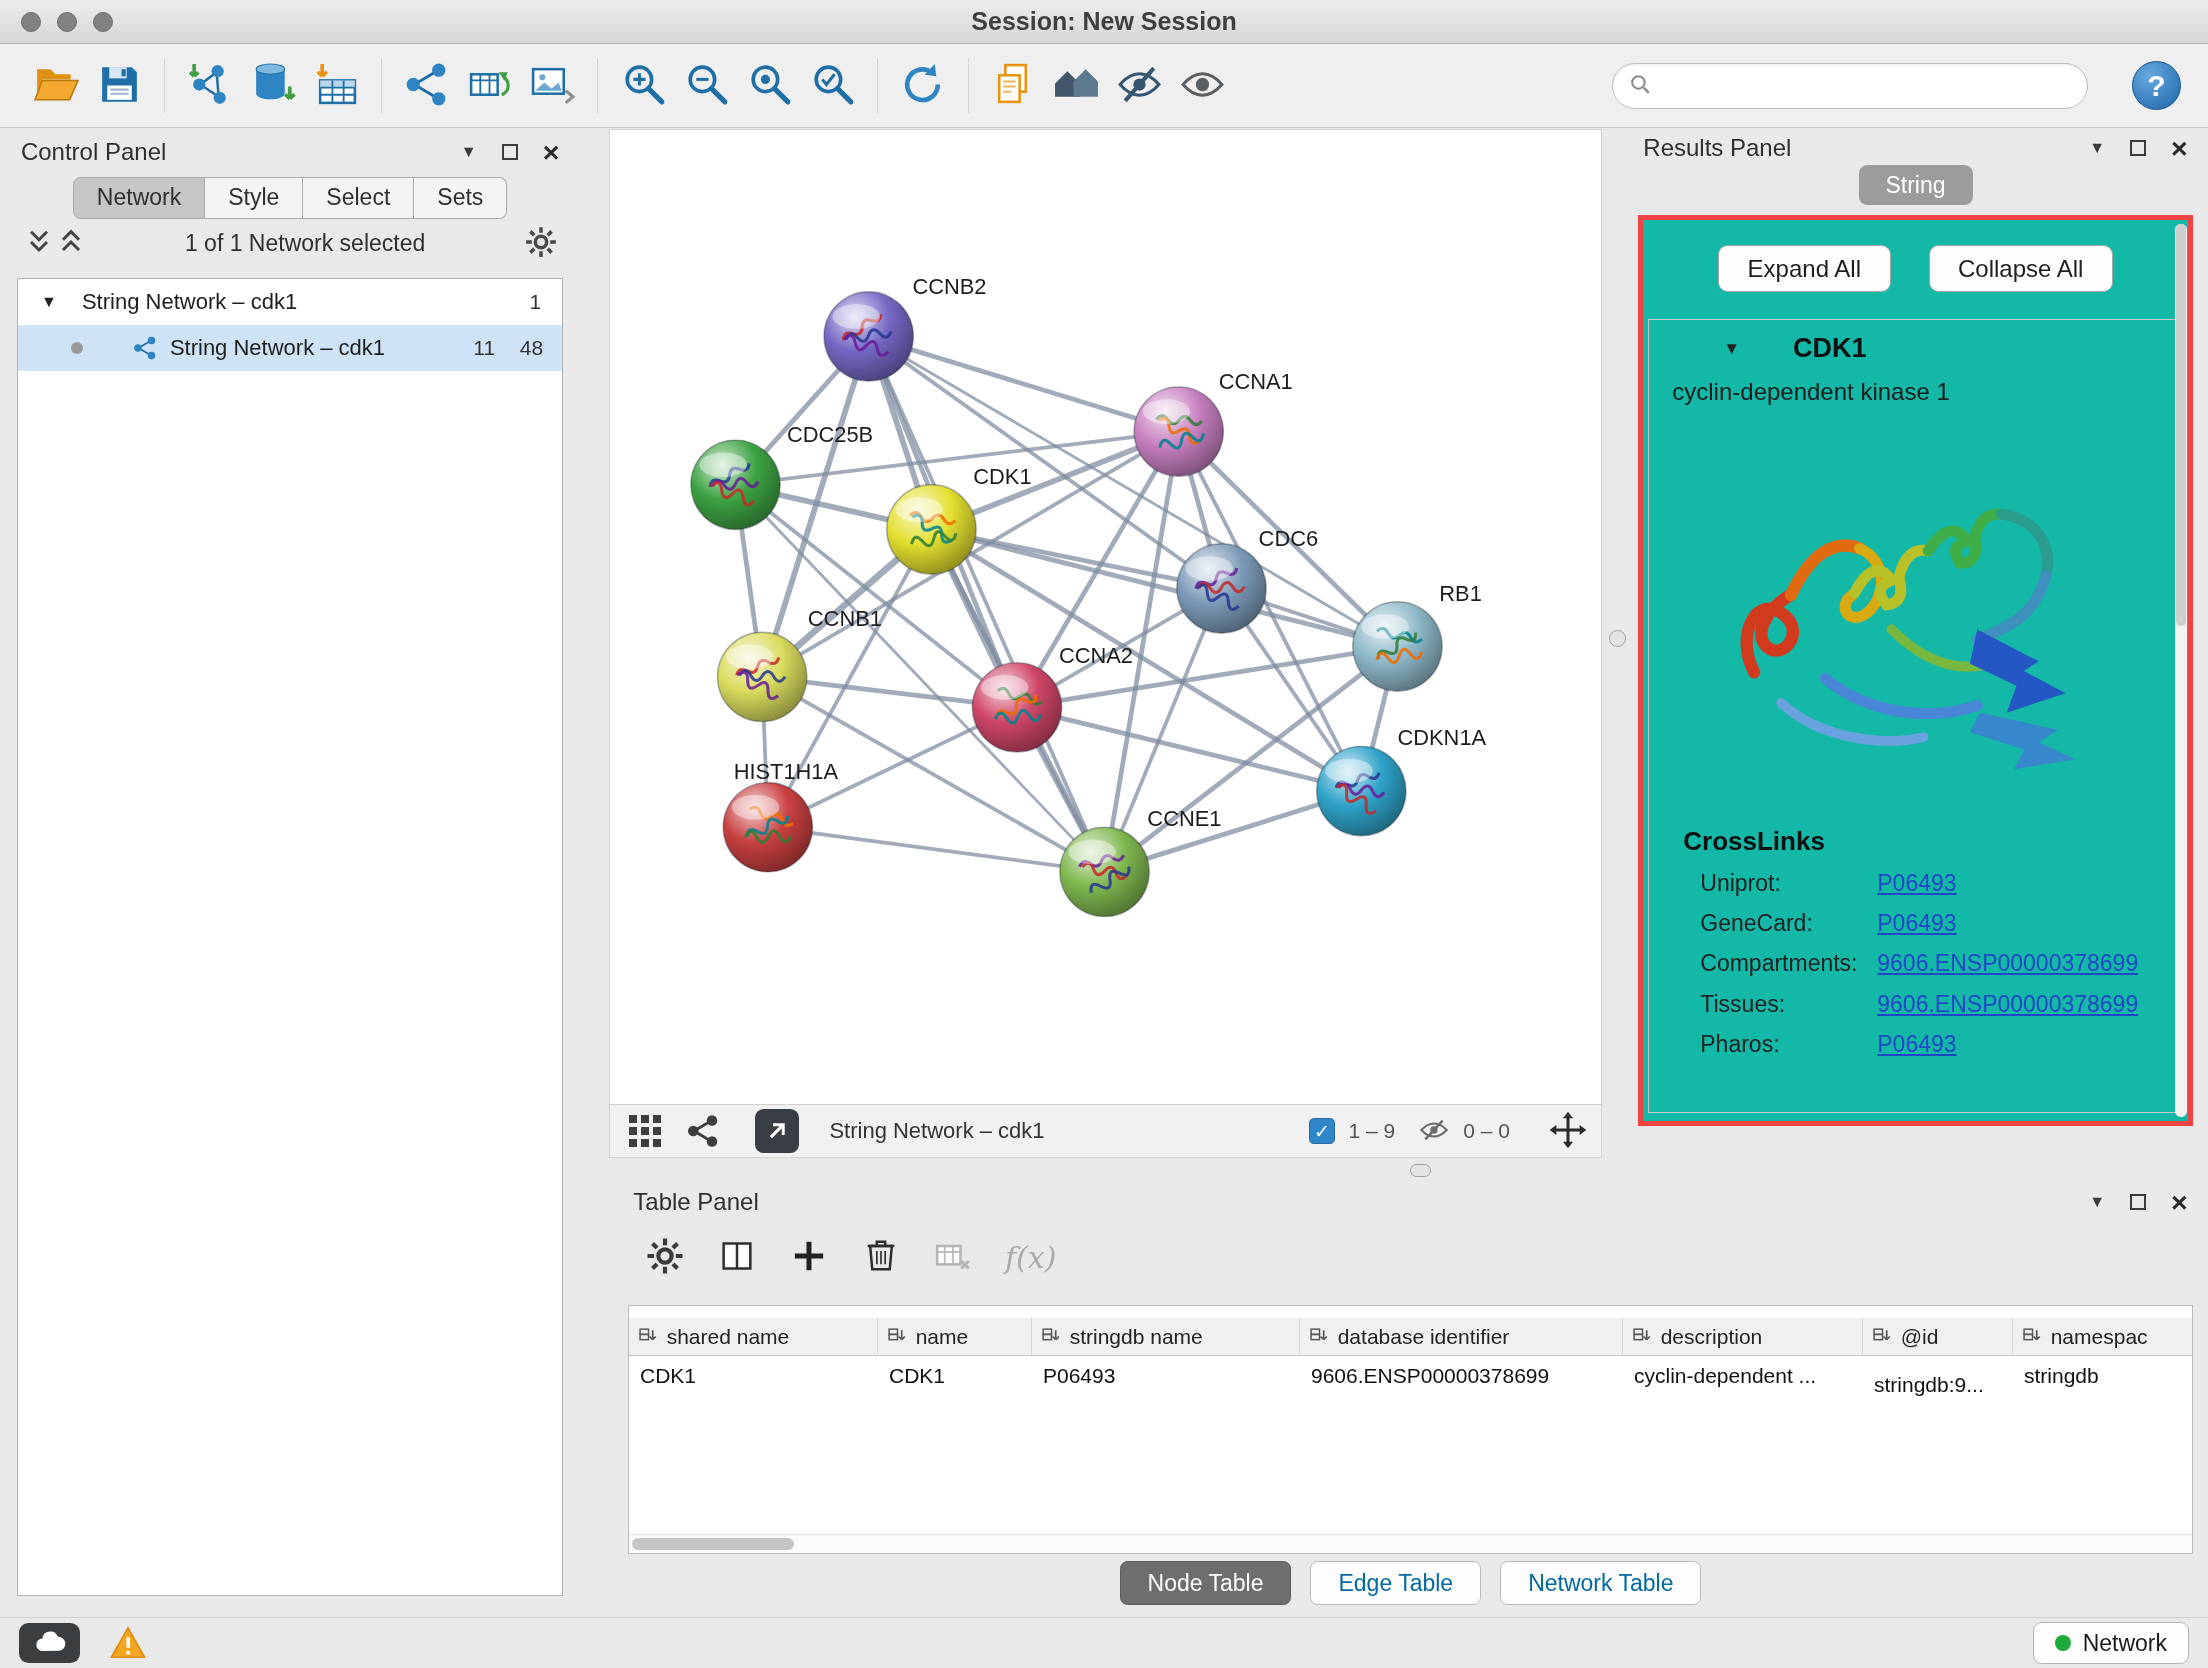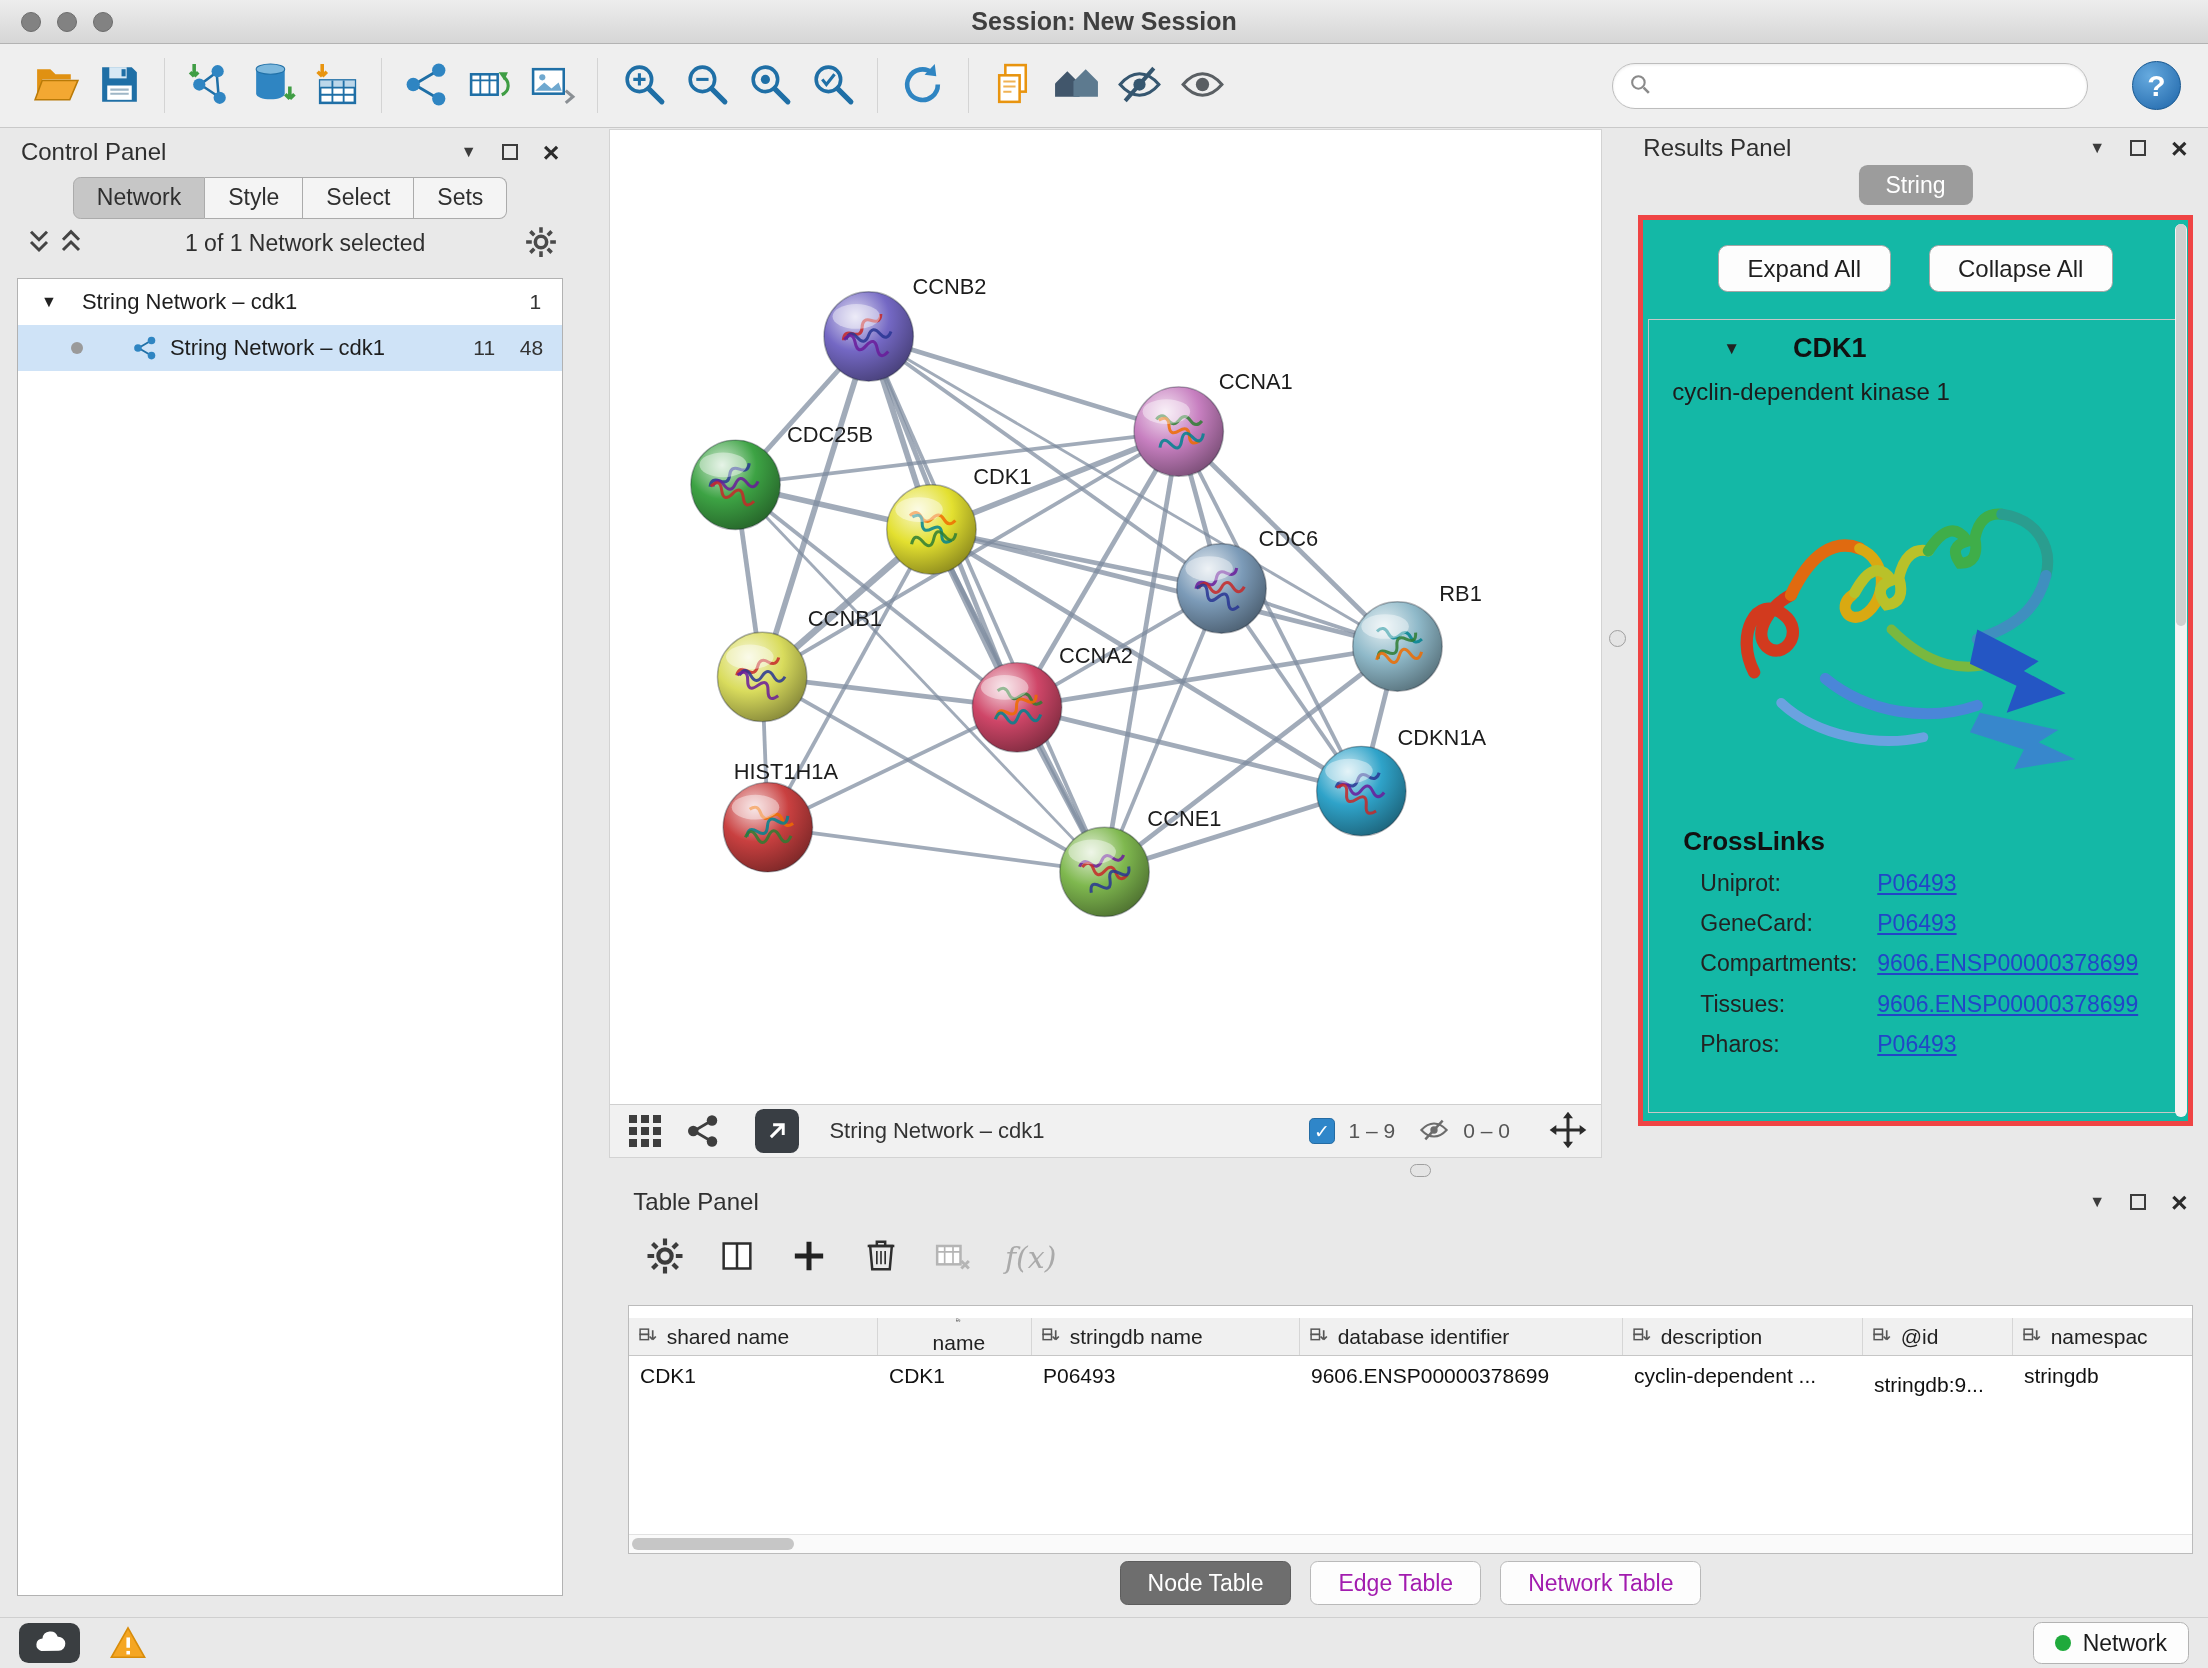--- a/index.html
+++ b/index.html
@@ -99,21 +99,21 @@
   .fx { font-family:"DejaVu Serif", serif; font-style:italic; font-size:30px; color:#aaa; }
   .tbl-box { position:absolute; left:7.6px; right:7.6px; top:122px; height:249px; background:#fff; border:1px solid #bbb; overflow:hidden; }
   .tbl-head { display:flex; background:#f0f0f0; border-bottom:1px solid #c6c6c6; height:38px;margin-top:12px; }
   .th { display:flex; align-items:center; gap:7.6px; padding-left:9.5px; font-size:21px; color:#222;
     border-right:1px solid #d6d6d6; overflow:hidden; white-space:nowrap; flex-shrink:0; }
   .tbl-row { display:flex; height:40px; }
   .td { display:flex; align-items:center; padding-left:11.4px; font-size:21px; color:#111; overflow:hidden; white-space:nowrap; flex-shrink:0; }
   .hscroll { position:absolute; left:0; right:0; bottom:0; height:19px; background:#fafafa; border-top:1px solid #e2e2e2; }
   .hscroll .thumb { position:absolute; left:3.8px; top:2.9px; width:162px; height:12.4px; background:#c6c6c6; border-radius:6.7px; }
   .tp-tabs { position:absolute; left:0; right:0; bottom:7.6px; display:flex; justify-content:center; gap:19px; }
-  .tp-tab { font-size:23px; padding:7.6px 27px; border-radius:7.6px; background:#fdfdfd; border:1px solid #b9b9b9; color:#a21caf; }
+  .tp-tab { font-size:23px; padding:7.6px 27px; border-radius:7.6px; background:#fdfdfd; border:1px solid #b9b9b9; color:#0369a1; }
   .tp-tab.sel { background:#6e6e6e; border-color:#5d5d5d; color:#fff; }
 
   
   .statusbar { position:absolute; left:0; right:0; bottom:0; height:51px; background:#e9e9e9; border-top:1px solid #cfcfcf;
     display:flex; align-items:center; padding:0 19px; }
   .cloud-btn { width:61px; height:40px; background:#3a3e41; border-radius:9.5px; display:flex; align-items:center; justify-content:center; }
   .warn-btn { width:53px; height:42px; display:flex; align-items:center; justify-content:center; margin-left:21px; }
   .mem-btn { margin-left:auto; display:flex; align-items:center; gap:11.4px; background:#fdfdfd; border:1px solid #b3b3b3;
     border-radius:8.6px; padding:6.7px 21px; font-size:23px; color:#1c1c1c; }
   .mem-dot { width:16px; height:16px; border-radius:50%; background:#1faa3c; }
@@ -672,21 +672,21 @@
     <div class="tbl-box">
       <div class="tbl-head" id="tbl-head">
           <div class="th" style="width: 249px;">
             <svg width="21" height="21" viewBox="0 0 20 20">
               <rect x="2" y="3" width="8" height="5" fill="none" stroke="#555" stroke-width="1.4"></rect>
               <rect x="2" y="8" width="8" height="5" fill="none" stroke="#555" stroke-width="1.4"></rect>
               <path d="M14 4v9m0 0-3-3m3 3 3-3" stroke="#555" fill="none" stroke-width="1.6"></path>
             </svg>
             <span>shared name</span>
           </div>
-          <div class="th" style="width: 154px; flex-direction: column;">
+          <div class="th" style="width: 154px;">
             <svg width="21" height="21" viewBox="0 0 20 20">
               <rect x="2" y="3" width="8" height="5" fill="none" stroke="#555" stroke-width="1.4"></rect>
               <rect x="2" y="8" width="8" height="5" fill="none" stroke="#555" stroke-width="1.4"></rect>
               <path d="M14 4v9m0 0-3-3m3 3 3-3" stroke="#555" fill="none" stroke-width="1.6"></path>
             </svg>
             <span>name</span>
           </div>
           <div class="th" style="width: 268px;">
             <svg width="21" height="21" viewBox="0 0 20 20">
               <rect x="2" y="3" width="8" height="5" fill="none" stroke="#555" stroke-width="1.4"></rect>

